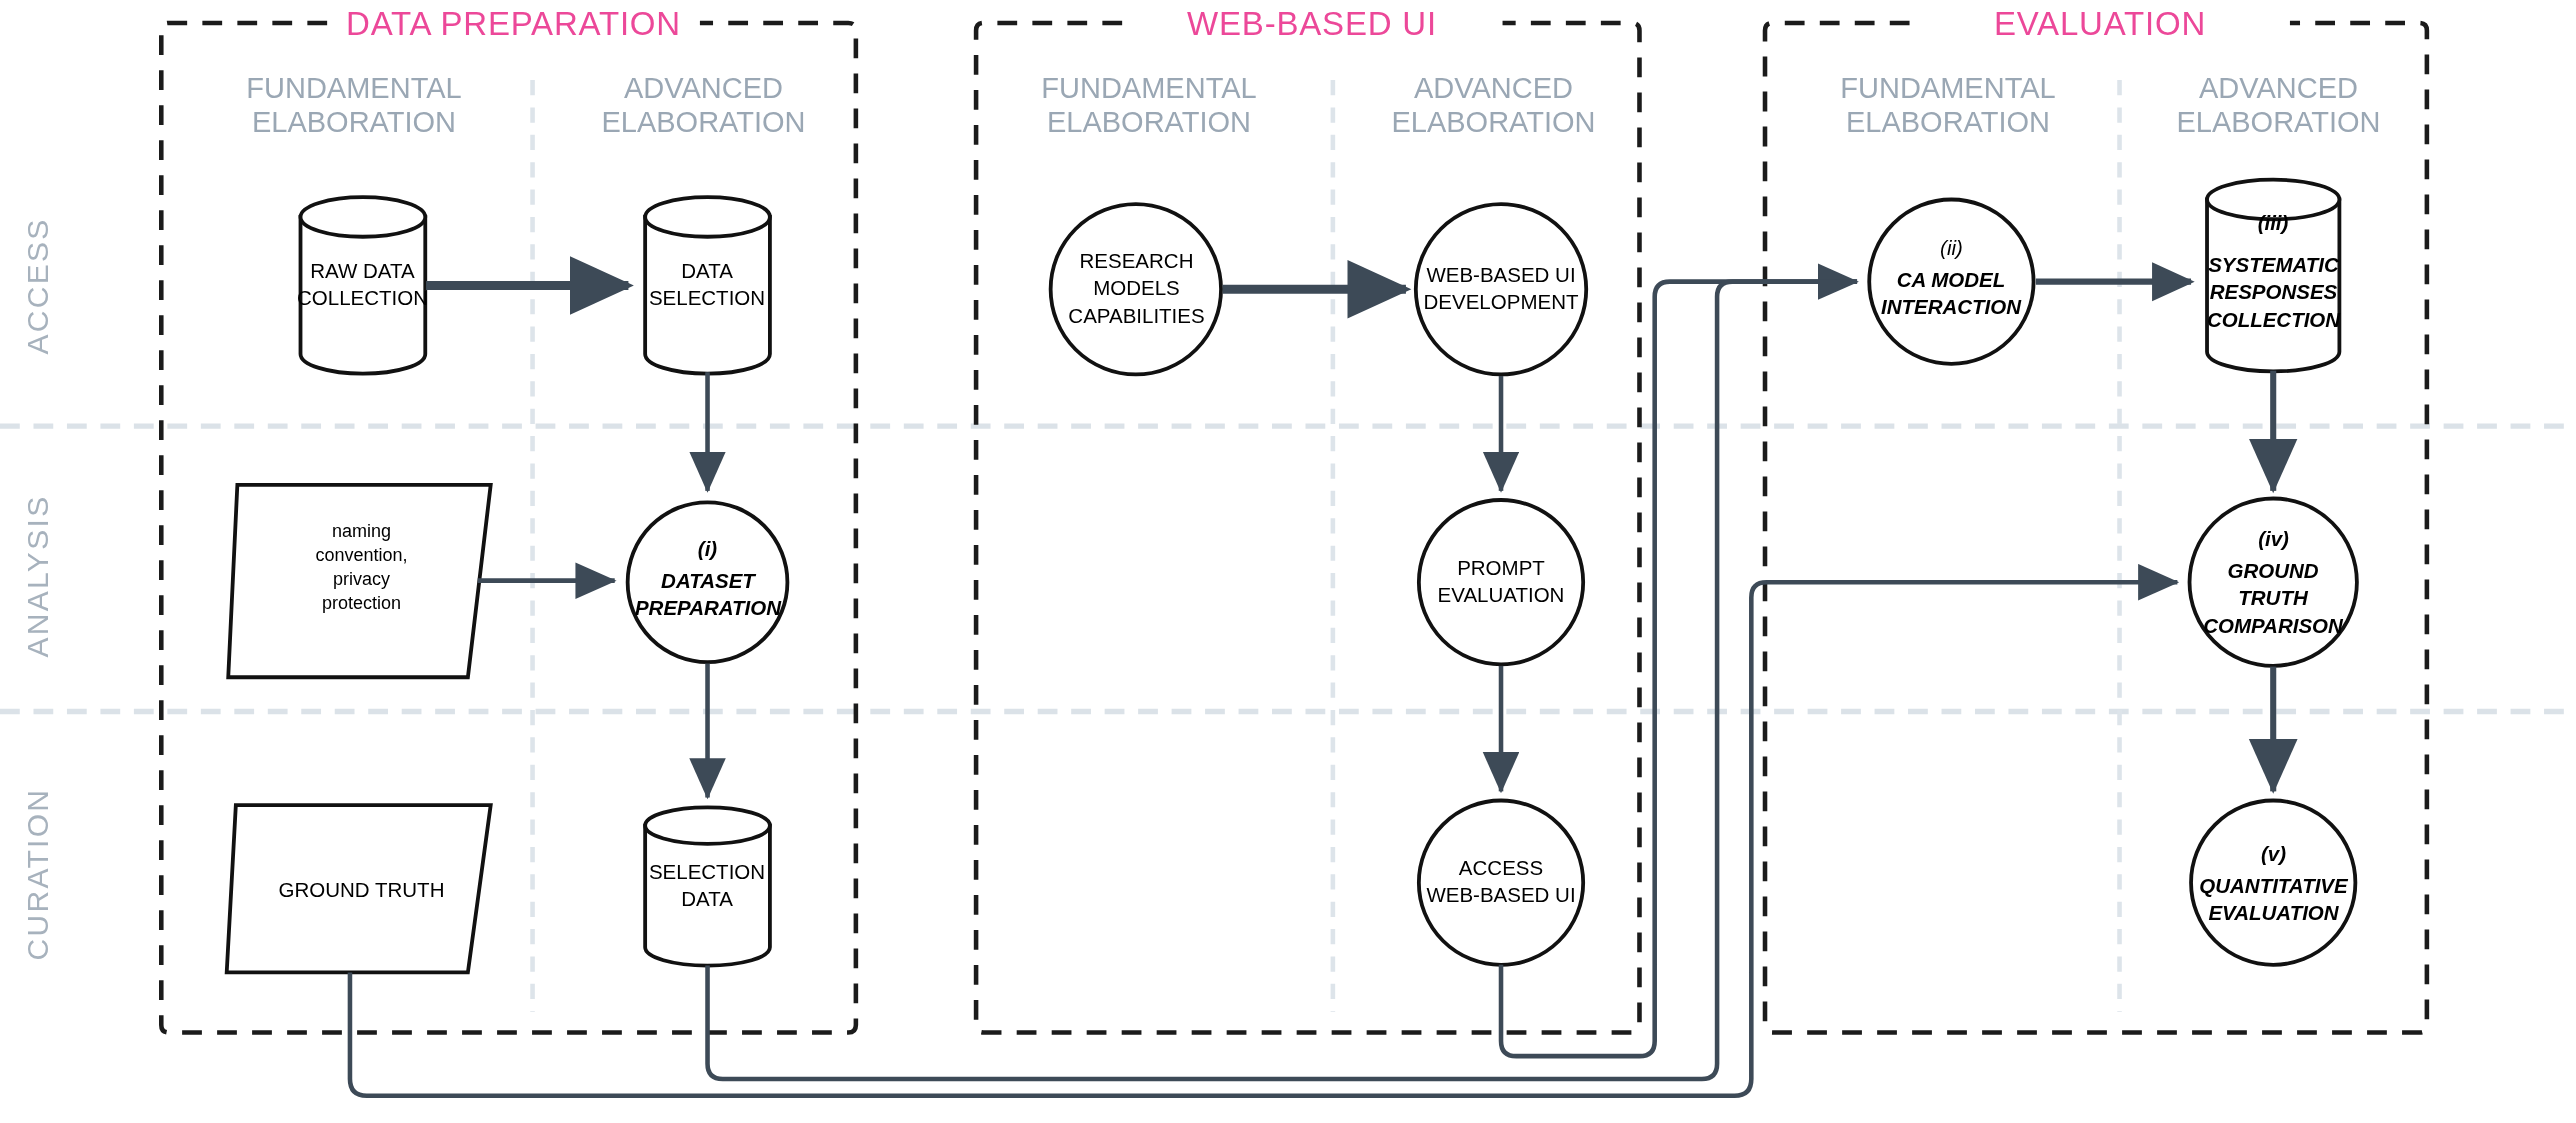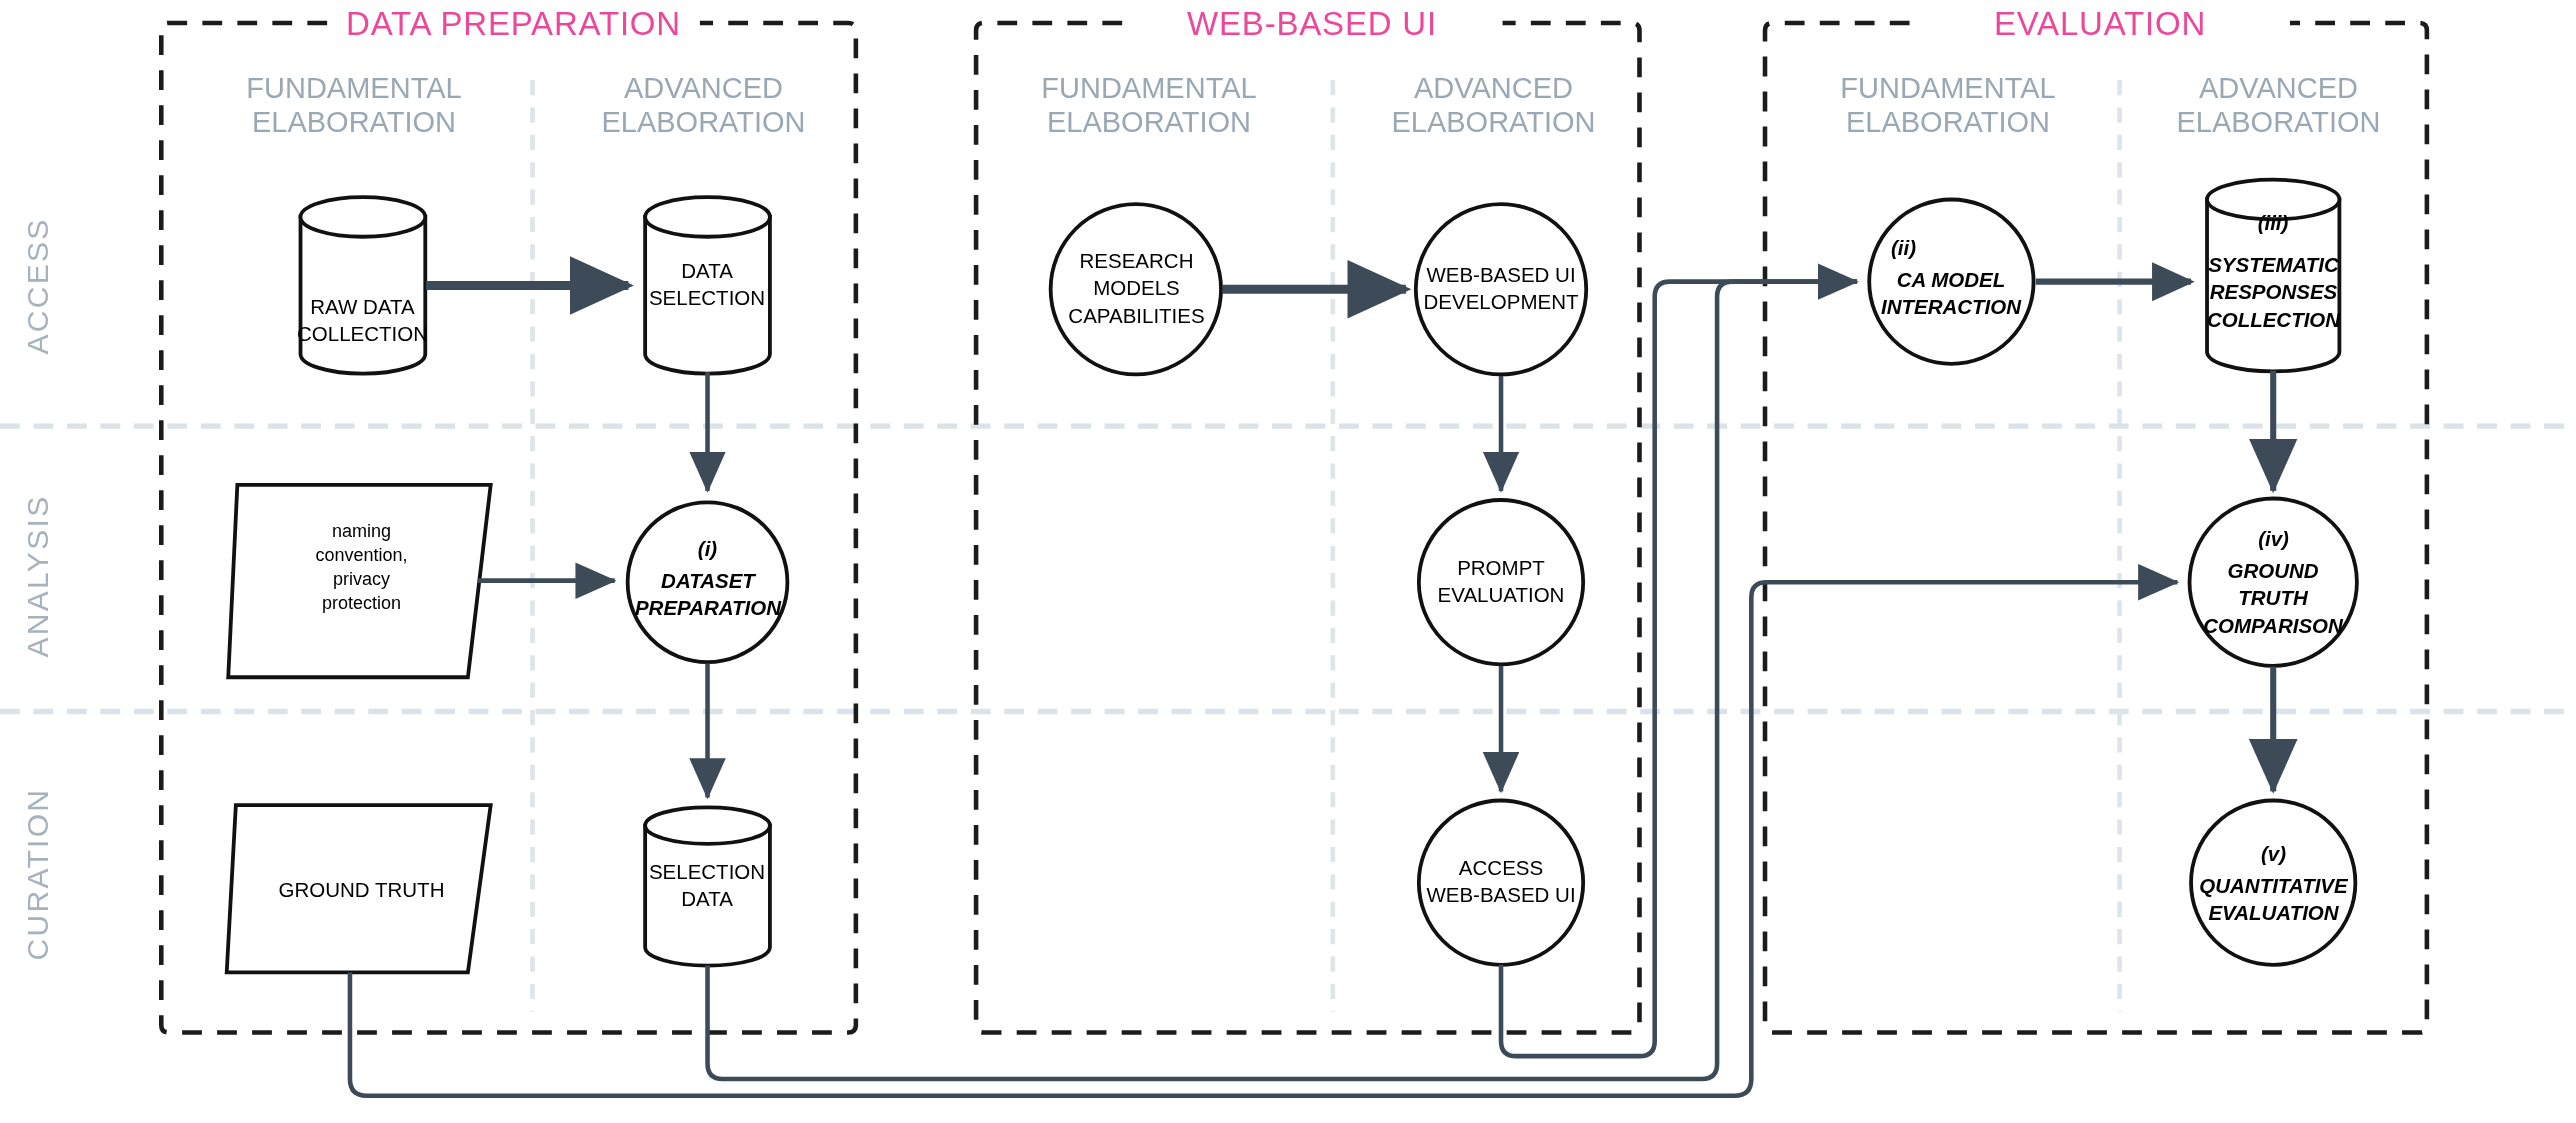--- a/index.html
+++ b/index.html
@@ -162,21 +162,21 @@
 
   <div class="sublabel" style="left:1788px;top:72px;width:320px;">
     <div>FUNDAMENTAL</div>
     <div>ELABORATION</div>
   </div>
   <div class="sublabel" style="left:2138px;top:72px;width:281px;">
     <div>ADVANCED</div>
     <div>ELABORATION</div>
   </div>
 
-  <div class="nodetext" style="left:266px;top:257px;width:193px;margin-top:36px;">RAW DATA
+  <div class="nodetext" style="left:266px;top:257px;width:193px;">RAW DATA
 COLLECTION</div>
 
   <div class="nodetext" style="left:612px;top:257px;width:190px;">DATA
 SELECTION</div>
 
   <div class="nodetext lc" style="left:259px;top:520px;width:205px;">naming
 convention,
 privacy
 protection</div>
 
@@ -195,21 +195,21 @@
 
   <div class="nodetext" style="left:1402px;top:261px;width:198px;">WEB-BASED UI
 DEVELOPMENT</div>
 
   <div class="nodetext" style="left:1406px;top:554px;width:190px;">PROMPT
 EVALUATION</div>
 
   <div class="nodetext" style="left:1402px;top:854px;width:198px;">ACCESS
 WEB-BASED UI</div>
 
-  <div class="nodetext" style="left:1812px;top:234px;width:183px;font-style:italic;font-weight:bold;">(ii)</div>
+  <div class="nodetext" style="left:1860px;top:234px;width:183px;font-style:italic;font-weight:normal;">(ii)</div>
   <div class="nodetext it" style="left:1856px;top:266px;width:190px;">CA MODEL
 INTERACTION</div>
 
   <div class="nodetext" style="left:2183px;top:209px;width:180px;font-style:italic;font-weight:bold;">(iii)</div>
   <div class="nodetext it" style="left:2176px;top:251px;width:195px;">SYSTEMATIC
 RESPONSES
 COLLECTION</div>
 
   <div class="nodetext" style="left:2182px;top:525px;width:183px;font-style:italic;font-weight:bold;">(iv)</div>
   <div class="nodetext it" style="left:2174px;top:557px;width:198px;">GROUND

